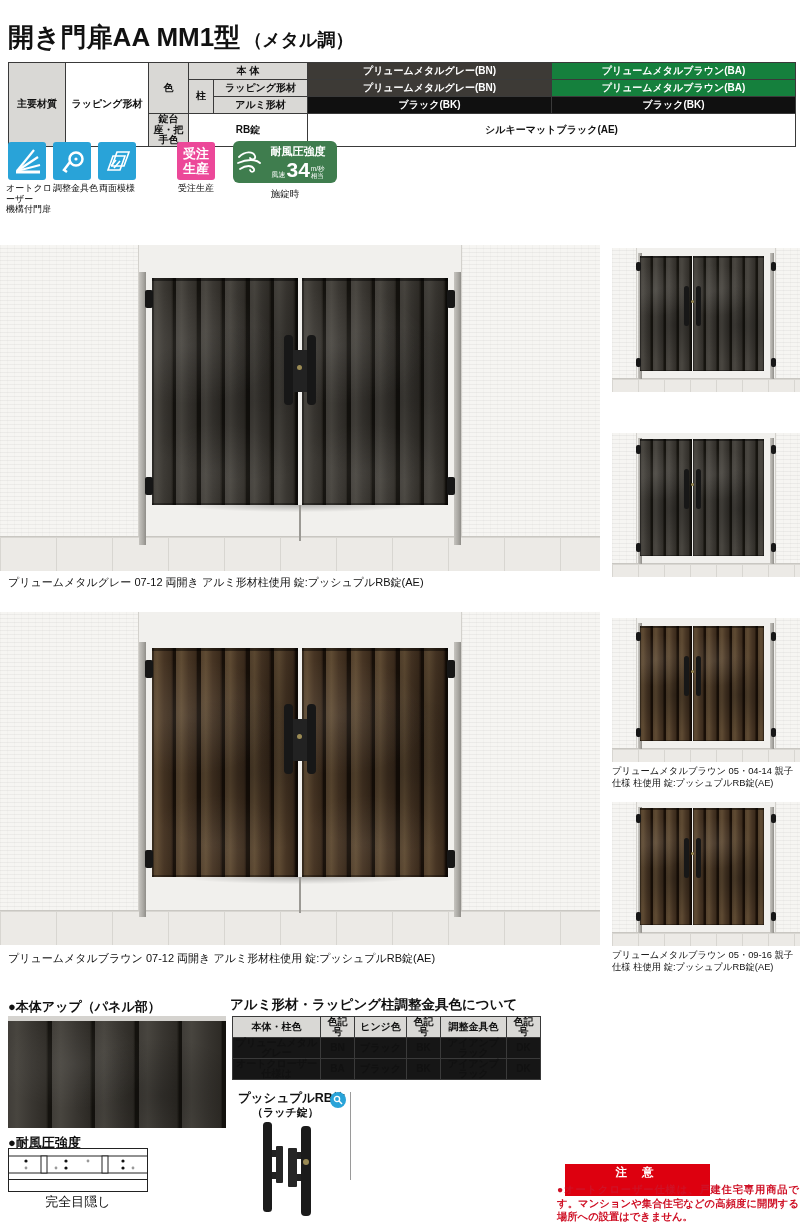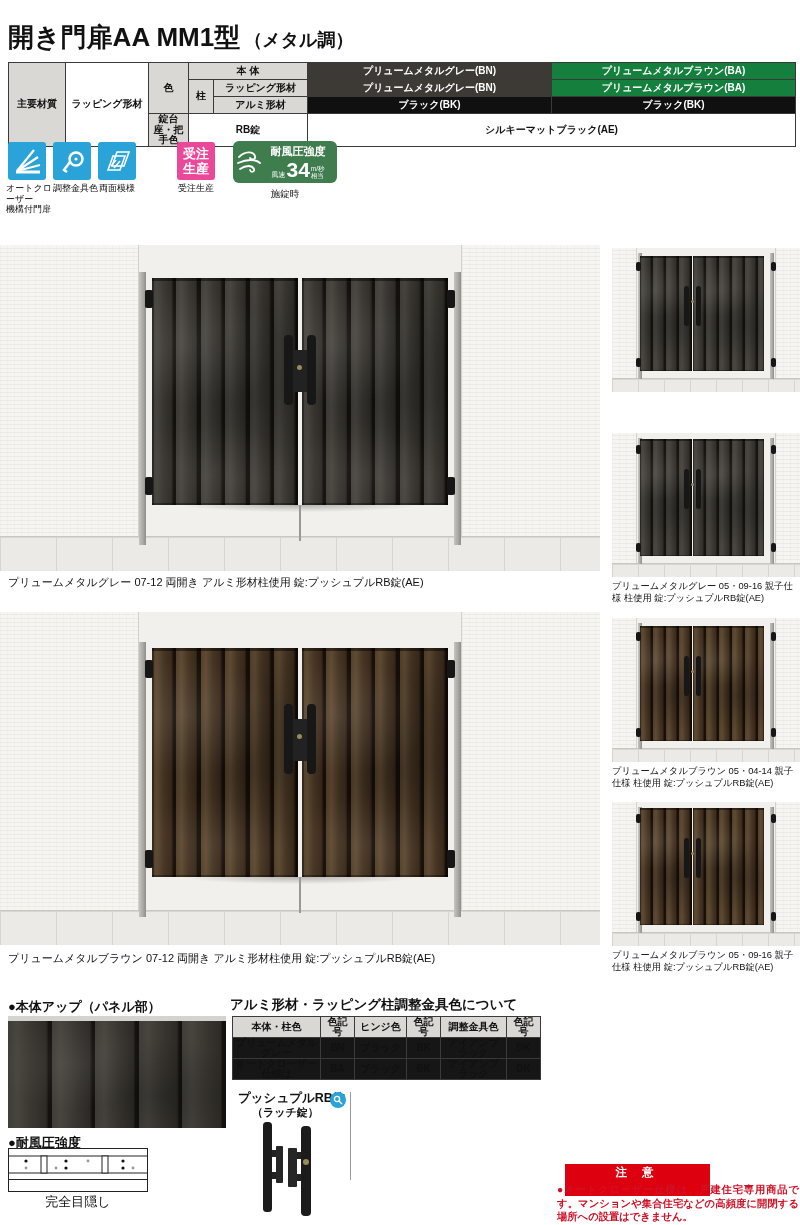--- a/index.html
+++ b/index.html
@@ -308,21 +308,20 @@
     <div class="door planks-gray-sm" style="left:28px;top:6px;width:52px;height:117px;"></div>
     <div class="door planks-gray-sm" style="left:81px;top:6px;width:71px;height:117px;"></div>
     <div class="hinge" style="left:24px;top:12px;"></div>
     <div class="hinge" style="left:24px;top:110px;"></div>
     <div class="hinge" style="left:159px;top:12px;"></div>
     <div class="hinge" style="left:159px;top:110px;"></div>
     <div class="hbar" style="left:72px;top:36px;height:40px;width:5px;"></div>
     <div class="hbar" style="left:84px;top:36px;height:40px;width:5px;"></div>
     <div class="keyhole" style="left:79px;top:50px;width:3px;height:3px;"></div>
   </div>
-  <div class="thumb-cap">プリュームメタルグレー 05・09-16 親子仕様 柱使用 錠:プッシュプルRB錠(AE)</div>
 </div>
 
 <div class="abs thumb" style="top:618px;">
   <div class="timg">
     <div class="wall wall-left"></div>
     <div class="wall wall-right"></div>
     <div class="floor"></div>
     <div class="post" style="left:26px;top:5px;height:126px;"></div>
     <div class="post" style="left:158px;top:5px;height:126px;"></div>
     <div class="door planks-brown-sm" style="left:28px;top:8px;width:52px;height:115px;"></div>

